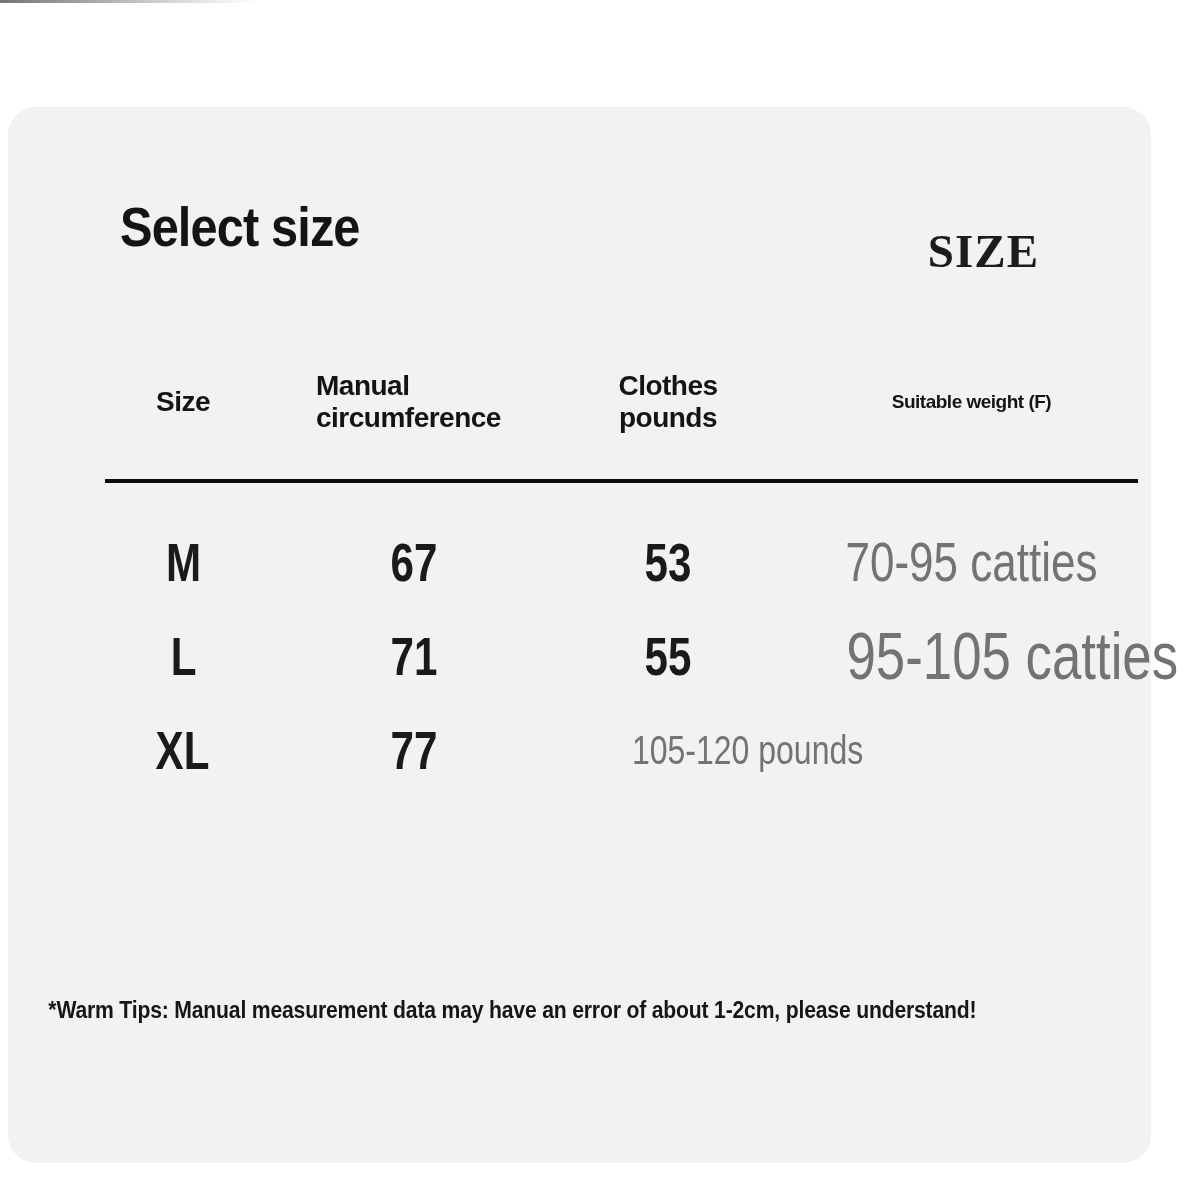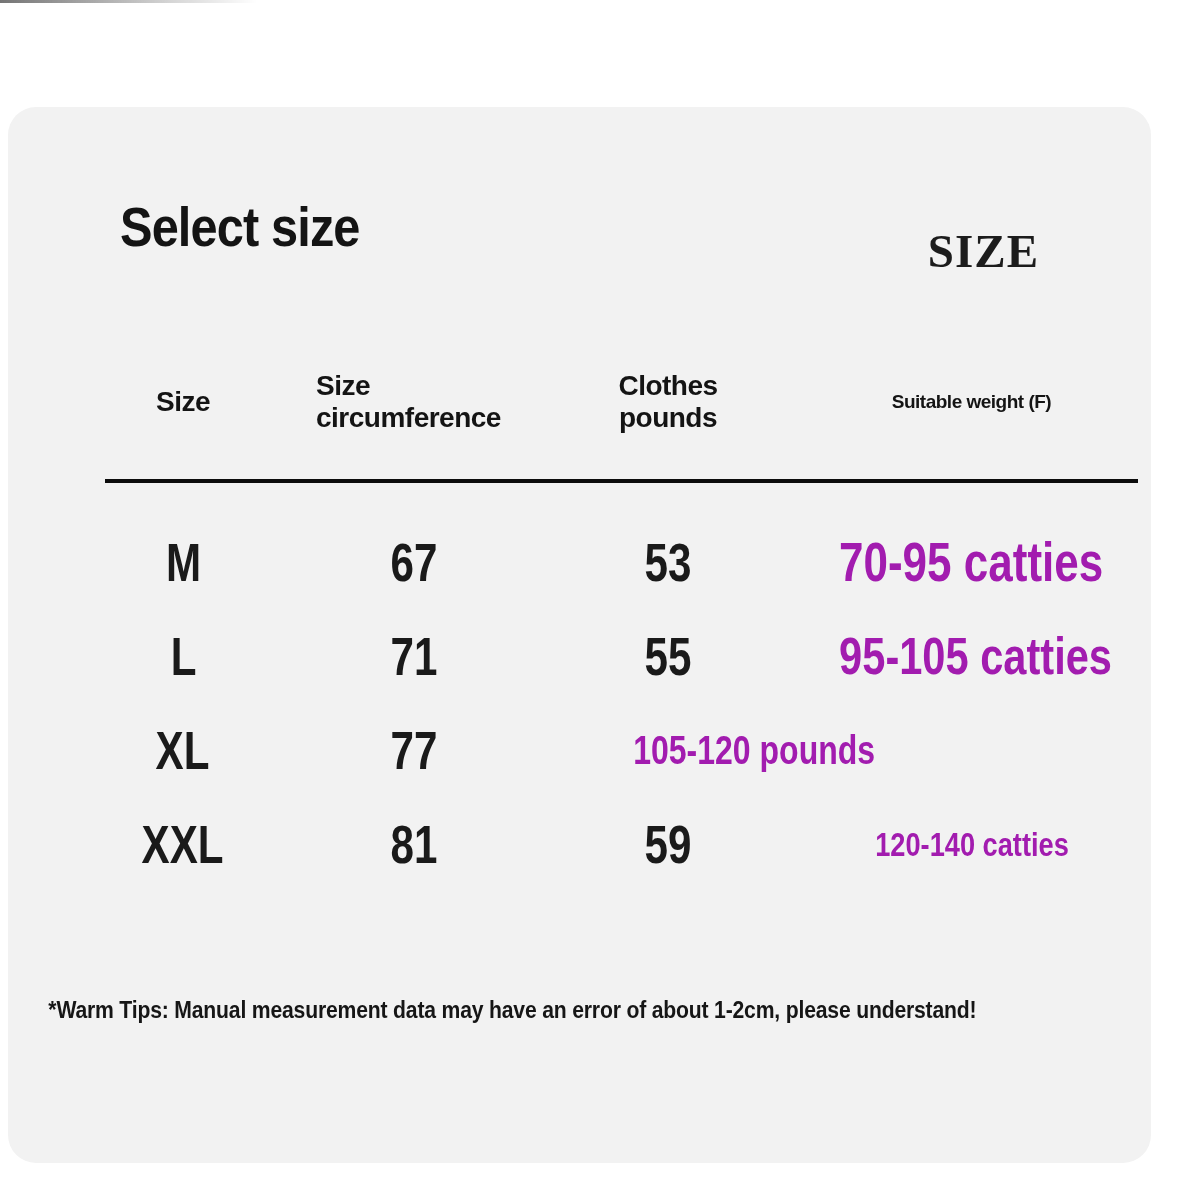--- a/index.html
+++ b/index.html
@@ -64,23 +64,23 @@
     margin-top: 27px;
     width: 1033px; height: 4px; background: #0c0c0c;
   }
 
   .tbody { padding-top: 32px; }
   .tr { height: 94px; }
 
   .cx { display: inline-block; transform: scaleX(0.78); white-space: nowrap; }
 
   .td-size, .td-num { font-size: 54px; font-weight: 600; color: #1a1a1a; letter-spacing: 0; }
-  .td-weight { font-weight: 700; color: #a21caf; }
+  .td-weight { font-weight: 400; color: #737373; }
   .tr-0 .td-weight { font-size: 55px; }
-  .tr-1 .td-weight { font-size: 52px; }
+  .tr-1 .td-weight { font-size: 66px; }
   .tr-2 .td-weight { font-size: 40px; }
   .tr-3 .td-weight { font-size: 34px; }
   .td-weight .cx { transform: scaleX(0.80); }
 
   .footer-note {
     position: absolute; top: 890px; left: 0; width: 1200px;
     text-align: left;
   }
   .footer-note .cx {
     transform: scaleX(0.92);
@@ -97,21 +97,21 @@
   <div class="card">
 
     <div class="title">Select size</div>
     <div class="watermark">SIZE</div>
 
     <div class="size-table">
 
       <div class="grid-row thead">
         <div class="cell th c1">Size</div>
         <div class="cell th c2">
-          <span class="two-line">Size circumference</span>
+          <span class="two-line">Manual circumference</span>
         </div>
         <div class="cell th c3">Clothes pounds</div>
         <div class="cell th c4">Suitable weight (F)</div>
       </div>
 
       <div class="divider"></div>
 
       <div class="tbody">
 
         <div class="grid-row tr tr-0">
@@ -127,26 +127,20 @@
           <div class="cell td-num"><span class="cx">55</span></div>
           <div class="cell td-weight c4"><span class="cx">95-105 catties</span></div>
         </div>
 
         <div class="grid-row tr tr-2">
           <div class="cell td-size"><span class="cx">XL</span></div>
           <div class="cell td-num"><span class="cx">77</span></div>
           <div class="cell td-weight c4"><span class="cx">105-120 pounds</span></div>
         </div>
 
-        <div class="grid-row tr tr-3">
-          <div class="cell td-size"><span class="cx">XXL</span></div>
-          <div class="cell td-num"><span class="cx">81</span></div>
-          <div class="cell td-num"><span class="cx">59</span></div>
-          <div class="cell td-weight c4"><span class="cx">120-140 catties</span></div>
-        </div>
 
       </div>
     </div>
 
     <div class="footer-note">
       <span class="cx">*Warm Tips: Manual measurement data may have an error of about 1-2cm, please understand!</span>
     </div>
 
   </div>
 </div>

